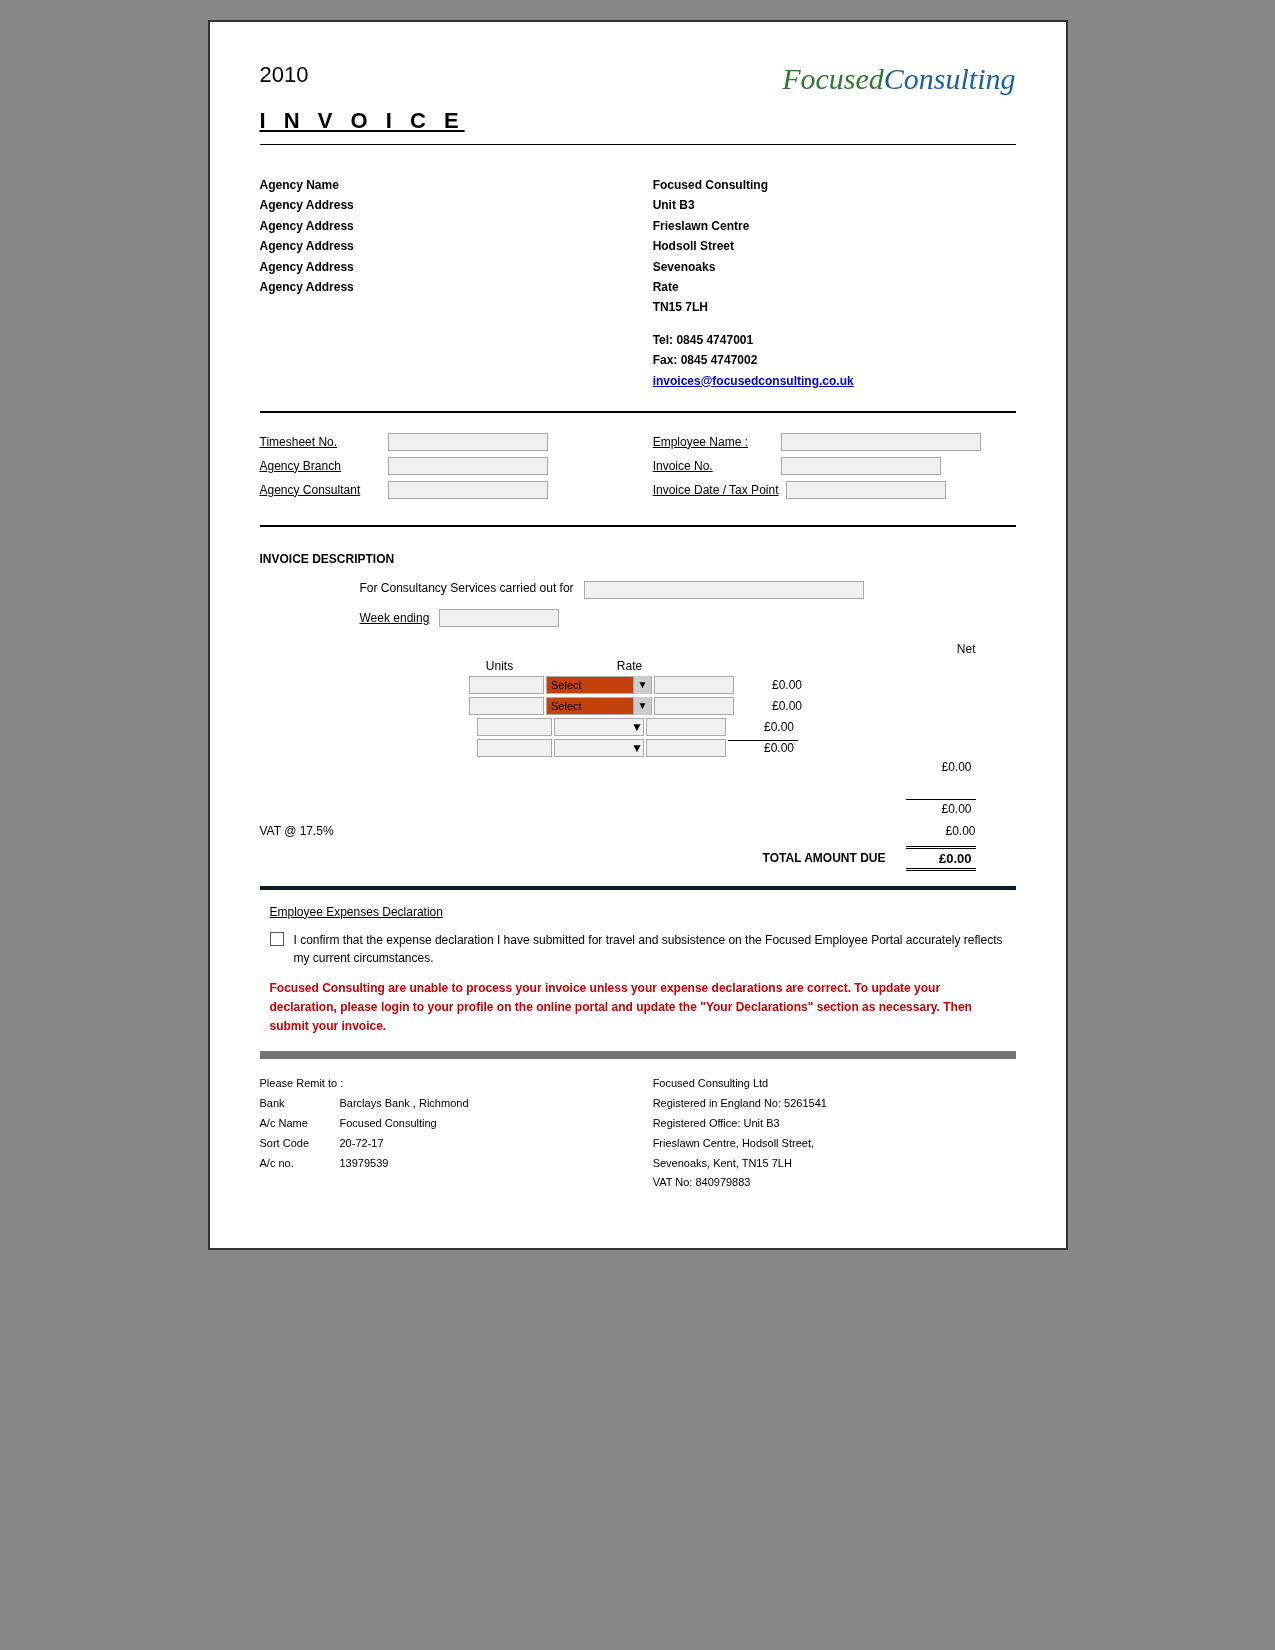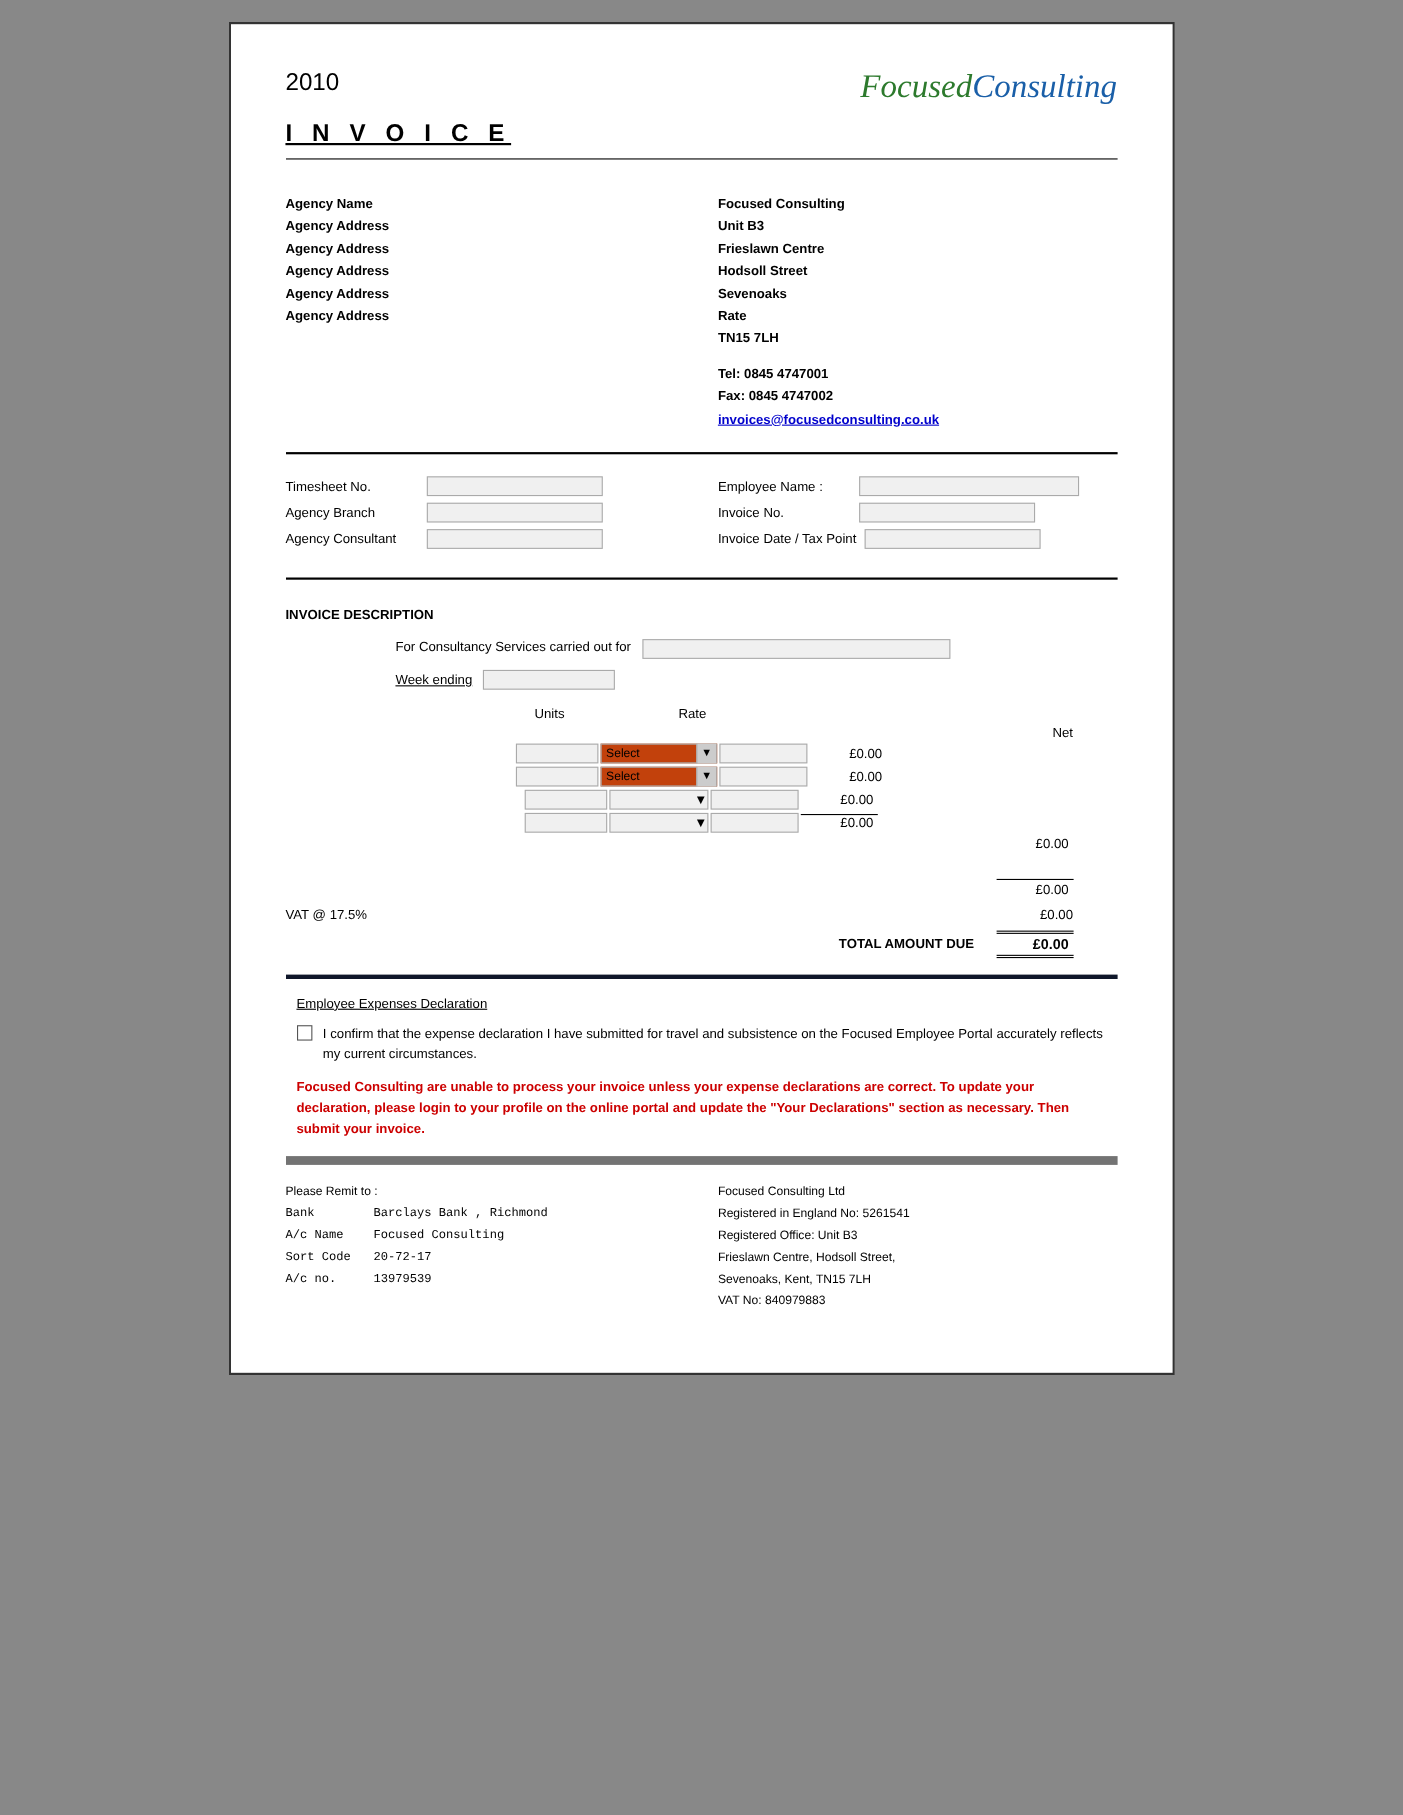--- a/index.html
+++ b/index.html
@@ -73,20 +73,21 @@
     }
     .divider-thin {
       border: none;
       border-top: 1px solid #000;
       margin: 8px 0;
     }
     .info-grid {
       display: flex;
       justify-content: space-between;
       padding: 10px 0;
+      text-decoration: underline;
     }
     .info-left, .info-right {
       width: 48%;
     }
     .info-row {
       display: flex;
       align-items: center;
       margin-bottom: 6px;
       gap: 8px;
     }
@@ -234,21 +235,20 @@
       width: 48%;
       font-size: 11px;
     }
     .footer-left p, .footer-right p {
       line-height: 1.8;
     }
     .footer-row {
       display: flex;
       gap: 10px;
       line-height: 1.8;
-      font-family: Liberation Mono, monospace;
     }
     .footer-row-label {
       min-width: 70px;
       font-size: 11px;
     }
     .footer-row-value {
       font-size: 11px;
     }
   </style>
 </head>
@@ -336,27 +336,27 @@
     <div class="consultancy-row">
       <span>For Consultancy Services carried out for</span>
       <div class="consultancy-input"></div>
     </div>
 
     <div class="week-row">
       <span>Week ending</span>
       <div class="week-input"></div>
     </div>
 
+    <div style="display:flex; justify-content:flex-end; padding-right:40px; margin-bottom:3px;">
+      <div style="width:70px; text-align:right; font-size:12px;">Net</div>
+    </div>
+
     <div style="display:flex; padding-left:200px; margin-bottom:3px; align-items:center;">
       <div style="width:80px; text-align:center; font-size:12px;">Units</div>
       <div style="width:170px; text-align:center; font-size:12px; padding-left:10px;">Rate</div>
-    </div>
-
-    <div style="display:flex; justify-content:flex-end; padding-right:40px; margin-bottom:3px;">
-      <div style="width:70px; text-align:right; font-size:12px;">Net</div>
     </div>
 
     <div class="data-row" style="justify-content:center; margin-bottom:3px;">
       <div class="cell-unit"></div>
       <div class="cell-select">
         <span>Select</span>
         <div class="arrow">▼</div>
       </div>
       <div class="cell-rate"></div>
       <div class="cell-net">£0.00</div>

